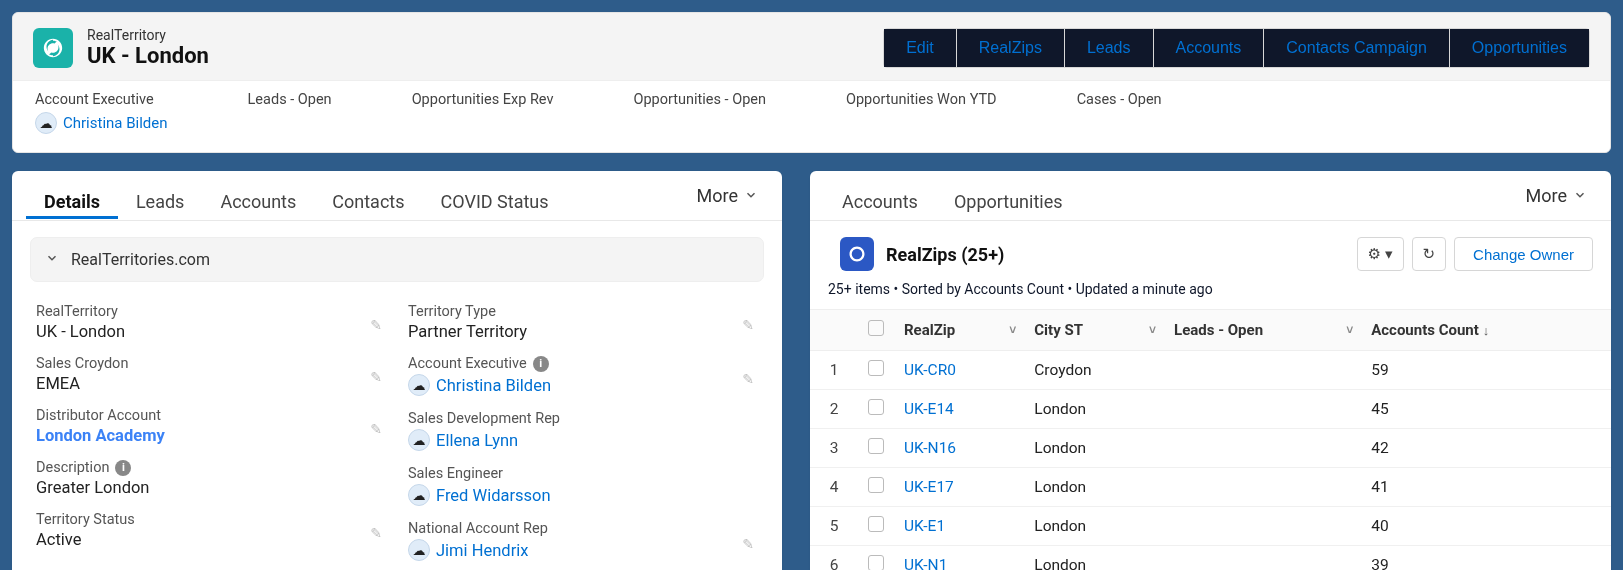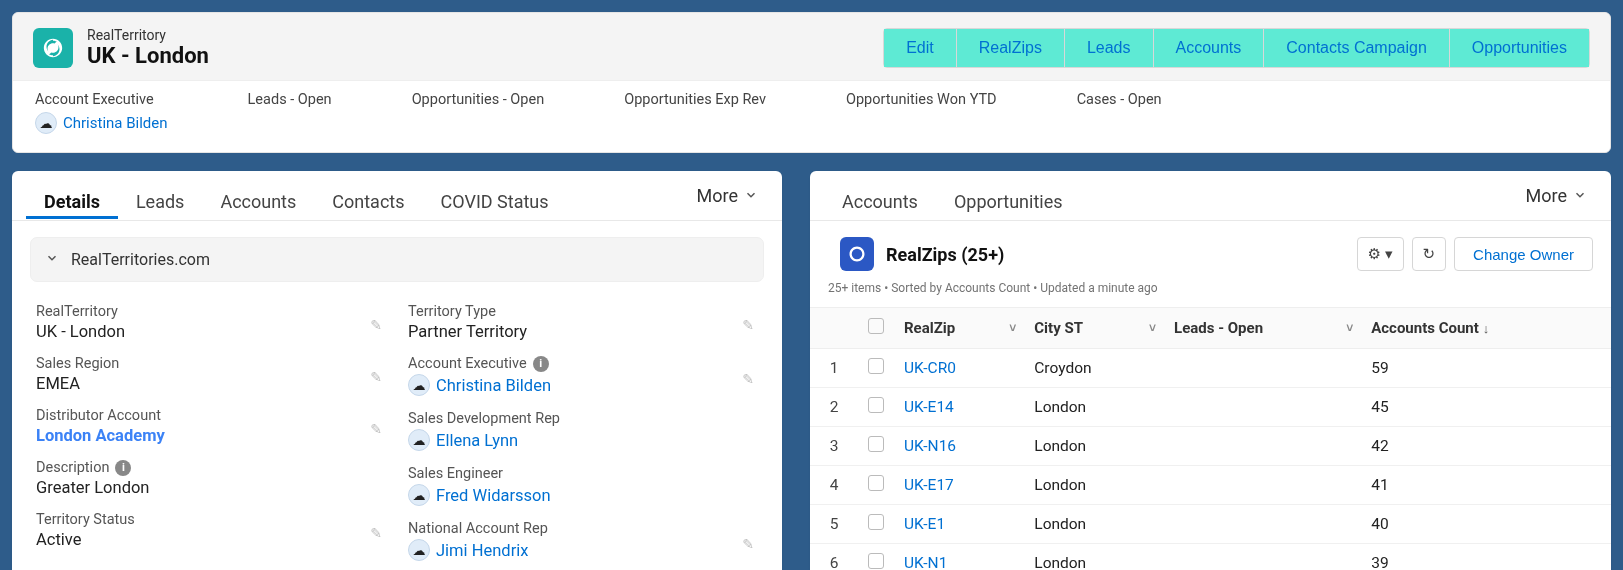--- a/index.html
+++ b/index.html
@@ -37,21 +37,21 @@
 .entity-meta .label { font-size: 14px; color: #333; }
 .entity-meta .title { font-size: 22px; font-weight: 700; color: #111; }
 .action-buttons {
   margin-left: auto;
   display: flex;
   border: 1px solid #d8d8d8;
   border-radius: 4px;
   background: #fff;
 }
 .action-buttons button {
-  background: #5eead4;
+  background: #0f172a;
   border: none;
   border-right: 1px solid #d8d8d8;
   padding: 10px 22px;
   font-size: 16px;
   color: #0070d2;
   cursor: pointer;
 }
 .action-buttons button:last-child { border-right: none; }
 .header-fields {
   display: flex;
@@ -132,21 +132,21 @@
 }
 .related-icon svg { width: 18px; height: 18px; fill: #fff; }
 .related-title { font-size: 18px; font-weight: 700; color: #111; }
 .related-actions { margin-left: auto; display: flex; gap: 8px; }
 .icon-btn {
   background: #fff; border: 1px solid #d6d6d6; border-radius: 4px;
   padding: 7px 10px; cursor: pointer; font-size: 15px; color: #444;
   display: flex; align-items: center; gap: 4px;
 }
 .icon-btn.link-btn { color: #0070d2; padding: 7px 18px; }
-.related-meta { font-size: 12px; color: #737373; padding: 4px 18px 12px 18px; }
+.related-meta { font-size: 14px; color: #0f172a; padding: 4px 18px 12px 18px; }
 table.data { width: 100%; border-collapse: collapse; }
 table.data th {
   text-align: left; font-size: 15px; font-weight: 700; color: #333;
   background: #fafafa; border-top: 1px solid #eee; border-bottom: 1px solid #eee;
   padding: 10px 10px;
   position: relative;
 }
 table.data th .th-chevron { position: absolute; right: 8px; top: 50%; transform: translateY(-50%); color: #888; font-size: 12px; }
 table.data td {
   font-size: 15.5px; color: #222; padding: 9px 10px; border-bottom: 1px solid #f0f0f0;
@@ -190,24 +190,24 @@
         <div class="flabel">Account Executive</div>
         <div class="fvalue avatar-link">
           <span class="avatar">☁︎</span>
           <span class="link">Christina Bilden</span>
         </div>
       </div>
       <div class="field-block">
         <div class="flabel">Leads - Open</div>
       </div>
       <div class="field-block">
+        <div class="flabel">Opportunities Exp Rev</div>
+      </div>
+      <div class="field-block">
         <div class="flabel">Opportunities - Open</div>
-      </div>
-      <div class="field-block">
-        <div class="flabel">Opportunities Exp Rev</div>
       </div>
       <div class="field-block">
         <div class="flabel">Opportunities Won YTD</div>
       </div>
       <div class="field-block">
         <div class="flabel">Cases - Open</div>
       </div>
     </div>
   </div>
 
@@ -237,21 +237,21 @@
 
       <div class="details-grid">
 
         <div>
           <div class="dfield">
             <div class="dlabel">RealTerritory</div>
             <div class="dvalue">UK - London</div>
             <span class="edit-pencil">✎</span>
           </div>
           <div class="dfield">
-            <div class="dlabel">Sales Region</div>
+            <div class="dlabel">Sales Croydon</div>
             <div class="dvalue">EMEA</div>
             <span class="edit-pencil">✎</span>
           </div>
           <div class="dfield">
             <div class="dlabel">Distributor Account</div>
             <div class="dvalue link">London Academy</div>
             <span class="edit-pencil">✎</span>
           </div>
           <div class="dfield">
             <div class="dlabel">

